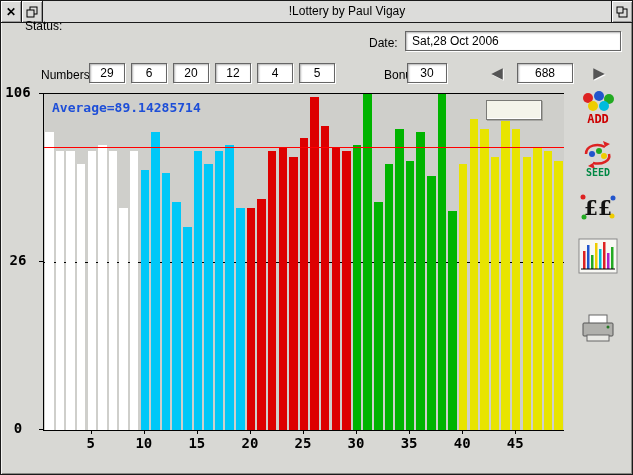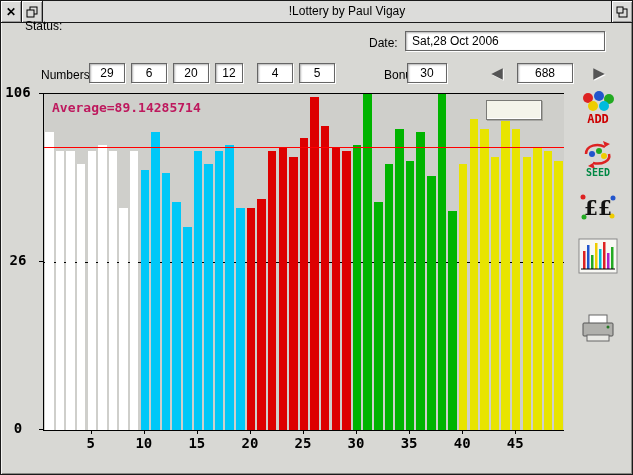--- a/index.html
+++ b/index.html
@@ -25,21 +25,21 @@
   .arrow-btn{position:absolute;width:24px;height:20px;display:flex;align-items:center;justify-content:center;
              font-size:15px;color:#555;cursor:pointer;text-shadow:1px 1px 0 #fff;background:transparent;border:none;}
   
   .plot{position:absolute;left:42px;top:92px;width:520px;height:336px;background:#cfcfcb;
         border-left:1px solid #000;border-bottom:1px solid #000;border-top:1px solid #000;box-sizing:content-box;}
   .bars{position:absolute;left:0;top:0;right:0;bottom:0;}
   .bar{position:absolute;bottom:0;z-index:2;}
   .gridline{position:absolute;left:0;right:0;height:1px;background:#000;z-index:1;}
   .avg-line{position:absolute;left:0;right:0;height:1px;background:#f00;z-index:5;}
   .avg-text{position:absolute;left:8px;top:6px;font-family:"DejaVu Sans Mono",monospace;font-size:13px;
-            font-weight:bold;color:#be185d;z-index:7;}
+            font-weight:bold;color:#1d4ed8;z-index:7;}
   .chart-title{position:absolute;left:0;right:0;top:4px;text-align:center;font-family:"DejaVu Sans Mono",monospace;
                font-size:14px;font-weight:bold;color:#0000c8;letter-spacing:1px;z-index:7;
                text-shadow:2px 2px 0 #63c8e8;}
   .legend-box{position:absolute;right:22px;top:6px;width:54px;height:18px;background:#f4f4ea;
               border:1px solid #7a7a76;box-shadow:inset -1px -1px 0 #fff, 1px 1px 0 #a8a8a4;z-index:7;}
   .ylab{position:absolute;left:0;width:34px;text-align:center;font-family:"DejaVu Sans Mono",monospace;
         font-size:14px;font-weight:bold;color:#000;}
   .xlab{position:absolute;top:434px;transform:translateX(-50%);font-family:"DejaVu Sans Mono",monospace;
         font-size:14px;font-weight:bold;color:#000;}
   .xtick{position:absolute;top:429px;width:1px;height:4px;background:#000;}
@@ -69,27 +69,27 @@
     <div class="tb-btn right">
       <svg width="12" height="12">
         <rect x="3" y="3" width="8" height="8" fill="none" stroke="#000"></rect>
         <rect x="1" y="1" width="6" height="6" fill="#dcdcda" stroke="#000"></rect>
       </svg>
     </div>
   </div>
 
   <span class="label" style="left:24px;top:18px;">Status:</span>
   <span class="label" style="left:368px;top:35px;">Date:</span>
-  <div class="field left-align" style="left:404px;top:30px;width:200px;height:20px;">Sat,28 Oct 2006</div>
+  <div class="field left-align" style="left:404px;top:30px;width:216px;height:20px;">Sat,28 Oct 2006</div>
 
   <span class="label" style="left:40px;top:67px;">Numbers:</span>
   <div class="field" style="left:88px;top:62px;width:36px;height:20px;text-align:right;">29</div>
   <div class="field" style="left:130px;top:62px;width:36px;height:20px;">6</div>
   <div class="field" style="left:172px;top:62px;width:36px;height:20px;">20</div>
-  <div class="field" style="left:214px;top:62px;width:28px;height:20px;">12</div>
+  <div class="field" style="left:214px;top:62px;width:36px;height:20px;">12</div>
   <div class="field" style="left:256px;top:62px;width:36px;height:20px;">4</div>
   <div class="field" style="left:298px;top:62px;width:36px;height:20px;">5</div>
   <span class="label" style="left:383px;top:67px;">Bonus:</span>
   <div class="field" style="left:406px;top:62px;width:40px;height:20px;">30</div>
   <button class="arrow-btn" style="left:484px;top:62px;">◀</button>
   <div class="field" style="left:516px;top:62px;width:56px;height:20px;">688</div>
   <button class="arrow-btn" style="left:586px;top:62px;">▶</button>
 
   <div class="plot">
     <div class="bars">

